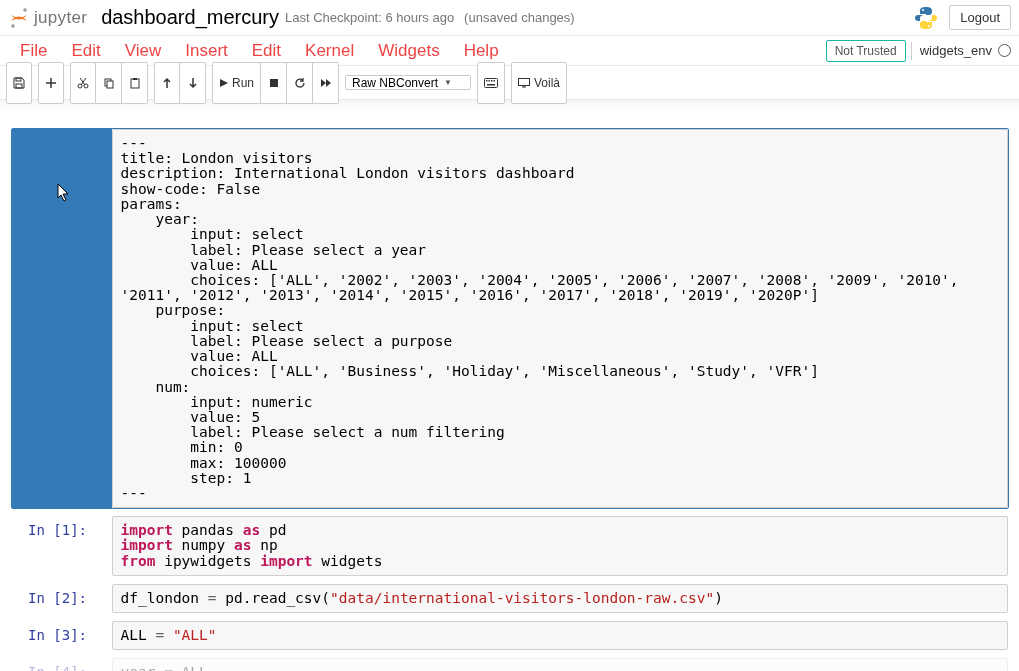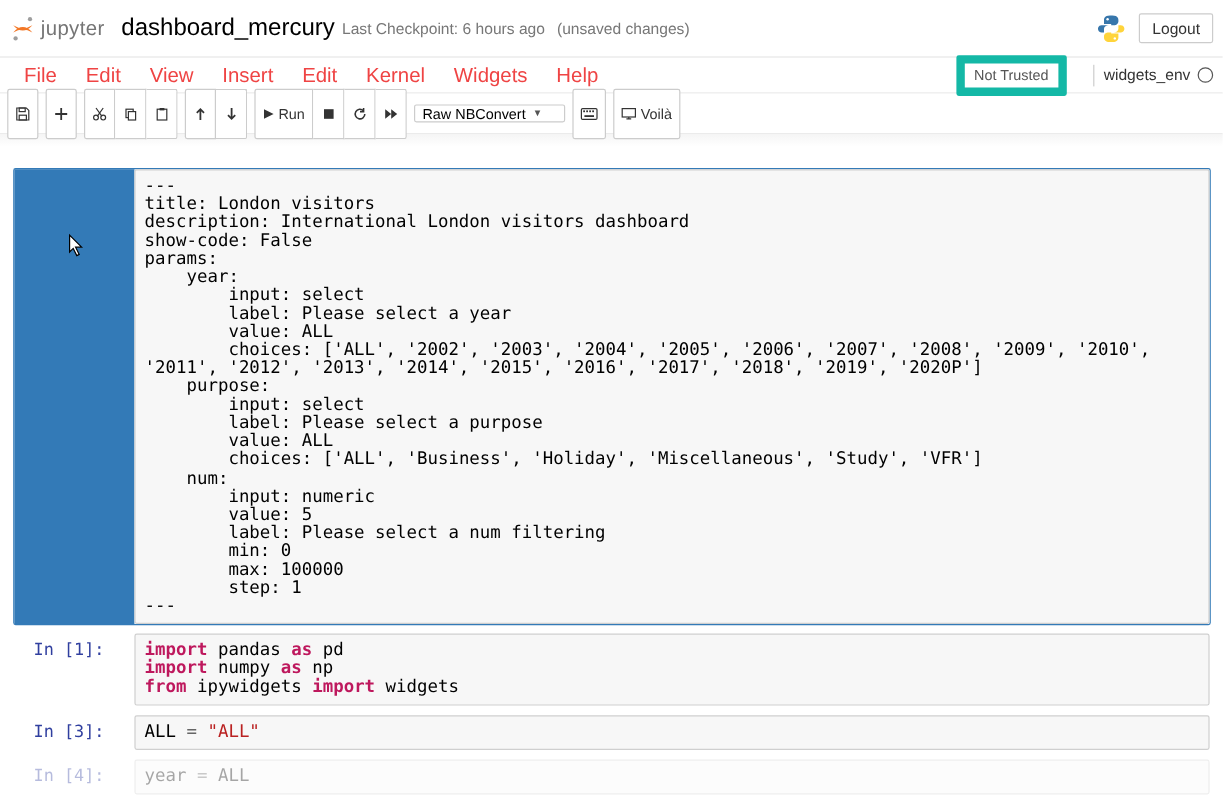--- a/index.html
+++ b/index.html
@@ -1,32 +1,32 @@
 <!DOCTYPE html>
 <html><head>
 <meta charset="utf-8">
 <style>
   * { box-sizing: border-box; }
   body { margin: 0; font-family: "Helvetica Neue", Helvetica, Arial, sans-serif; font-size: 13px; color: #000; background: #fff; }
-  .header { display: flex; align-items: center; padding: 4px 8px; border-bottom: 1px solid #e7e7e7; height: 48px; }
+  .header { display: flex; align-items: center; padding: 4px 8px; border-bottom: 1px solid #e7e7e7; height: 36px; }
   .logo { display: flex; align-items: center; gap: 4px; margin-right: 10px; }
   .logo-icon svg { display: block; }
   .logo-text { color: #757575; font-size: 17px; font-weight: normal; letter-spacing: 0.3px; }
   .nb-name { font-size: 20px; color: #000; font-weight: normal; margin-left: 4px; }
   .checkpoint { font-size: 13px; color: #777; margin-left: 6px; }
   .unsaved { font-size: 13px; color: #777; margin-left: 10px; }
   .header-spacer { flex: 1; }
   .kernel-logo { margin-right: 10px; }
   .kernel-logo svg { display: block; }
   .logout-btn { border: 1px solid #ccc; background: #fff; padding: 4px 10px; font-size: 13px; color: #333; border-radius: 2px; }
   .menubar { display: flex; align-items: center; border-bottom: 1px solid #e7e7e7; padding: 0 8px; height: 30px; }
   .menu-list { display: flex; list-style: none; margin: 0; padding: 0; }
   .menu-list li { padding: 16px 12px; font-size: 17px; color: #ef4444; }
   .menubar-spacer { flex: 1; }
-  .not-trusted { border: 7px solid #14b8a6; padding: 3px 8px; font-size: 12px; color: #555; border-radius: 2px; margin-right: 22px; }
+  .not-trusted { border: 1px solid #14b8a6; padding: 3px 8px; font-size: 12px; color: #555; border-radius: 2px; margin-right: 5px; }
   .kernel-sep { border-left: 1px solid #ccc; height: 18px; margin-right: 8px; }
   .kernel-name { font-size: 13px; color: #333; margin-right: 6px; }
   .kernel-ind { width: 13px; height: 13px; border: 1.5px solid #555; border-radius: 50%; }
   .toolbar { display: flex; align-items: center; padding: 4px 6px; border-bottom: 1px solid #e7e7e7; gap: 6px; height: 34px; background:#fff;}
   .toolbar-fade { height: 10px; background: linear-gradient(#f5f5f5, #fff); border-bottom:none;}
   .tb-group { display: flex; }
   .tb-btn { border: 1px solid #ccc; background: #fff; min-width: 26px; height: 42px; font-size: 12px; display: flex; align-items: center; justify-content: center; padding: 0 6px; color:#333;}
   .tb-group .tb-btn + .tb-btn { border-left: none; }
   .tb-btn.first { border-top-left-radius: 2px; border-bottom-left-radius: 2px; }
   .tb-btn.last { border-top-right-radius: 2px; border-bottom-right-radius: 2px; }
@@ -244,24 +244,32 @@
     <div class="cell-wrap">
     <div class="prompt-col">
           <div class="prompt">In [1]:</div>
         </div>
     <div class="input-area"><span class="kw-green">import</span> pandas <span class="kw-green">as</span> pd
 <span class="kw-green">import</span> numpy <span class="kw-green">as</span> np
 <span class="kw-green">from</span> ipywidgets <span class="kw-green">import</span> widgets</div>
     </div>
   </div>
 
-
   <div class="cell">
     <div class="cell-wrap">
     <div class="prompt-col">
+          <div class="prompt">In [2]:</div>
+        </div>
+    <div class="input-area">df_london <span class="op">=</span> pd.read_csv(<span class="str">"data/international-visitors-london-raw.csv"</span>)</div>
+    </div>
+  </div>
+
+  <div class="cell">
+    <div class="cell-wrap">
+    <div class="prompt-col">
           <div class="prompt">In [3]:</div>
         </div>
     <div class="input-area">ALL <span class="op">=</span> <span class="str">"ALL"</span></div>
     </div>
   </div>
 
   <div class="cell" style="opacity:0.35;">
     <div class="cell-wrap">
     <div class="prompt-col">
           <div class="prompt">In [4]:</div>

